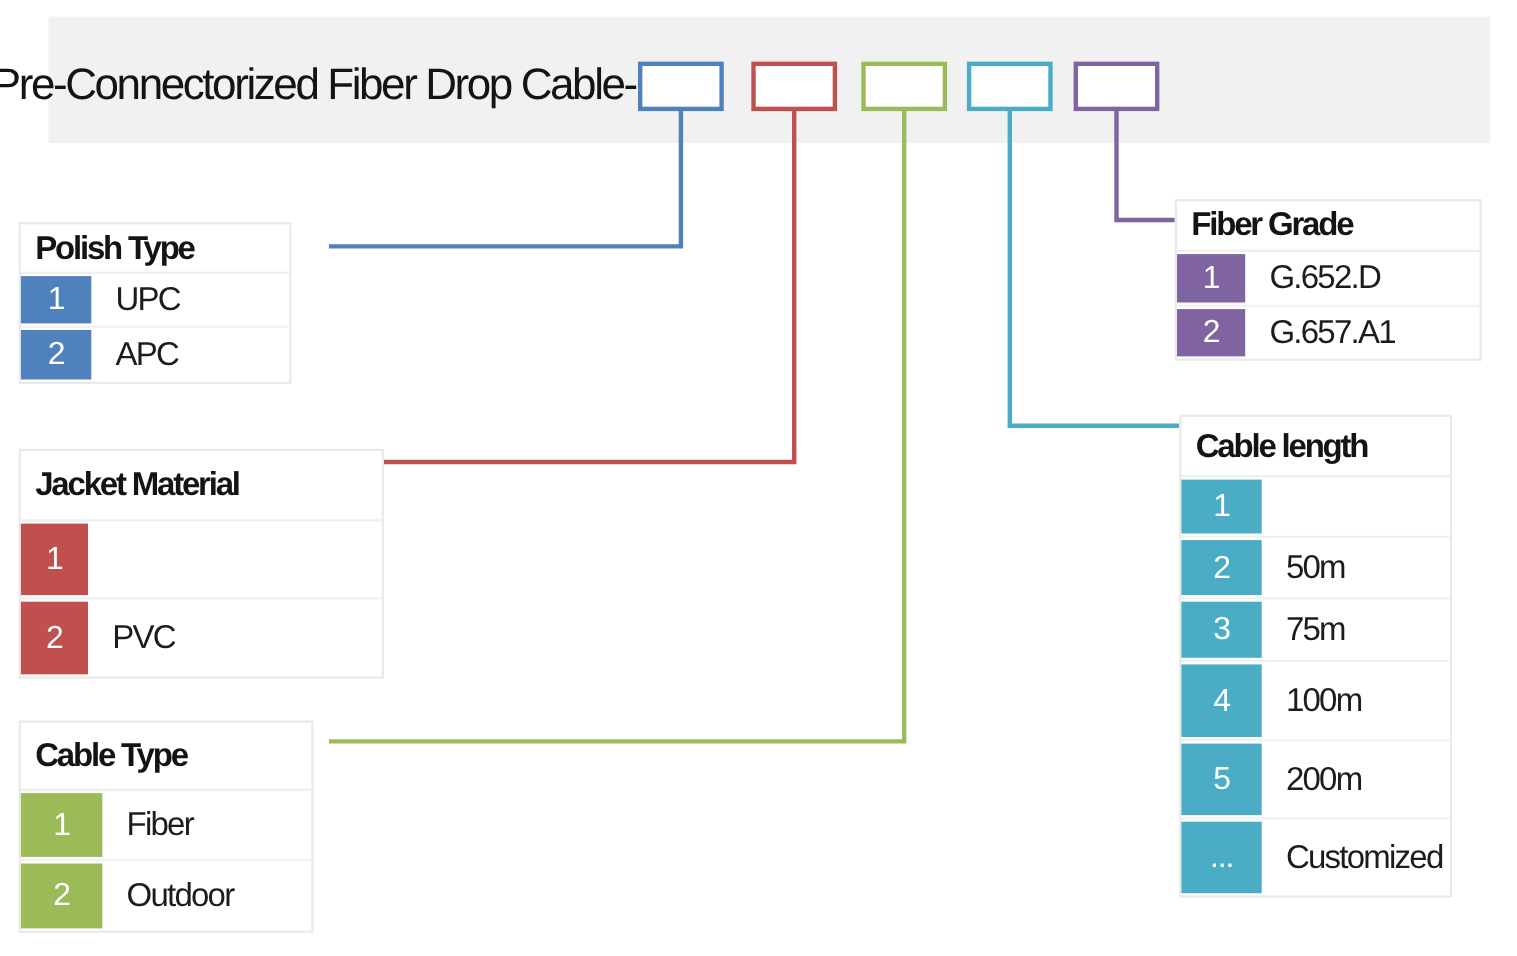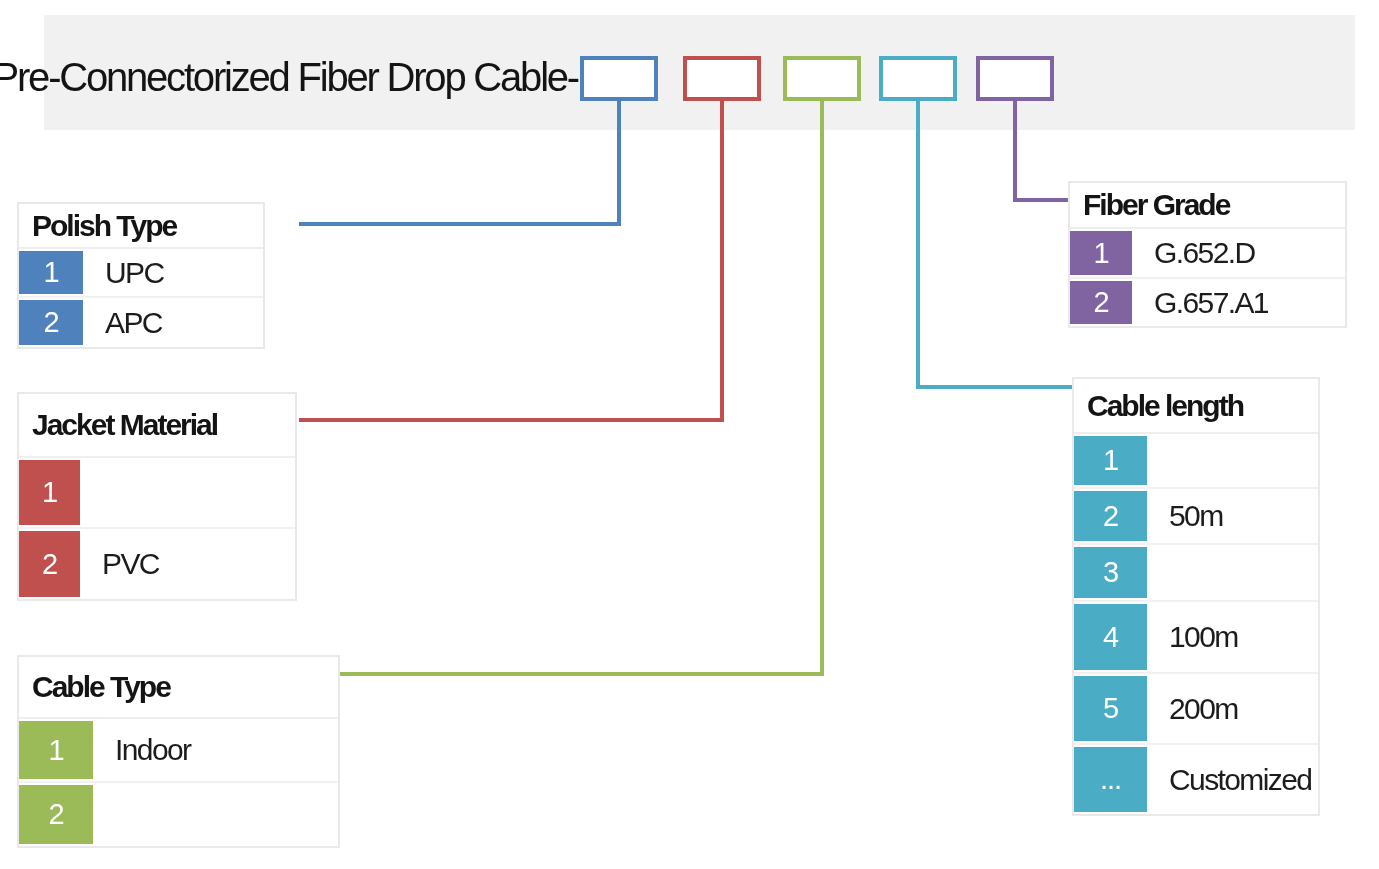--- a/index.html
+++ b/index.html
@@ -66,39 +66,40 @@
     <div class="tr" style="height:49px">
       <div class="num" style="background-color: rgb(79, 129, 189);">1</div>
       <div class="val">UPC</div>
     </div>
     <div class="tr" style="height:49px">
       <div class="num" style="background-color: rgb(79, 129, 189);">2</div>
       <div class="val">APC</div>
     </div>
   </div>
 
-  <div class="tbl" style="left:17px;top:392px;width:280px;--numw:61px">
+  <div class="tbl" style="left:17px;top:408px;width:332px;--numw:61px">
     <div class="th" style="height:64px">Jacket Material</div>
     <div class="tr" style="height:71px">
       <div class="num" style="background-color: rgb(192, 80, 77);">1</div>
     </div>
     <div class="tr" style="height:70px">
       <div class="num" style="background-color: rgb(192, 80, 77);">2</div>
       <div class="val">PVC</div>
     </div>
   </div>
 
-  <div class="tbl" style="left:17px;top:655px;width:323px;--numw:74px">
+  <div class="tbl" style="left:17px;top:655px;width:268px;--numw:74px">
     <div class="th" style="height:62px">Cable Type</div>
     <div class="tr" style="height:64px">
       <div class="num" style="background-color: rgb(155, 187, 89);">1</div>
-      <div class="val">Indoor</div>
+      <div class="val">Fiber</div>
     </div>
     <div class="tr" style="height:63px">
       <div class="num" style="background-color: rgb(155, 187, 89);">2</div>
+      <div class="val">Outdoor</div>
     </div>
   </div>
 
   <div class="tbl" style="left:1068px;top:181px;width:279px;--numw:62px">
     <div class="th" style="height:46px">Fiber Grade</div>
     <div class="tr" style="height:50px">
       <div class="num" style="background-color: rgb(128, 100, 162);">1</div>
       <div class="val">G.652.D</div>
     </div>
     <div class="tr" style="height:47px">
@@ -111,20 +112,21 @@
     <div class="th" style="height:55px">Cable length</div>
     <div class="tr" style="height:55px">
       <div class="num" style="background-color: rgb(75, 172, 198);">1</div>
     </div>
     <div class="tr" style="height:56px">
       <div class="num" style="background-color: rgb(75, 172, 198);">2</div>
       <div class="val">50m</div>
     </div>
     <div class="tr" style="height:57px">
       <div class="num" style="background-color: rgb(75, 172, 198);">3</div>
+      <div class="val">75m</div>
     </div>
     <div class="tr" style="height:72px">
       <div class="num" style="background-color: rgb(75, 172, 198);">4</div>
       <div class="val">100m</div>
     </div>
     <div class="tr" style="height:71px">
       <div class="num" style="background-color: rgb(75, 172, 198);">5</div>
       <div class="val">200m</div>
     </div>
     <div class="tr" style="height:69px">

